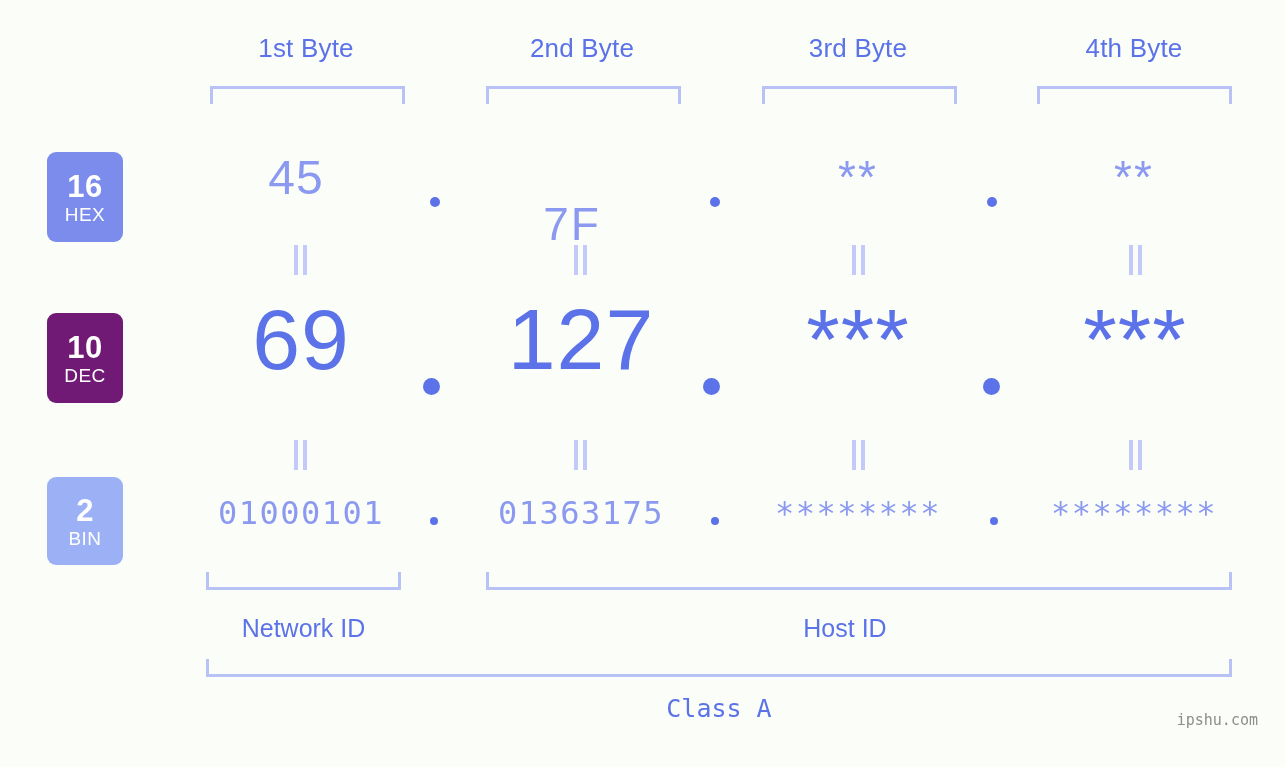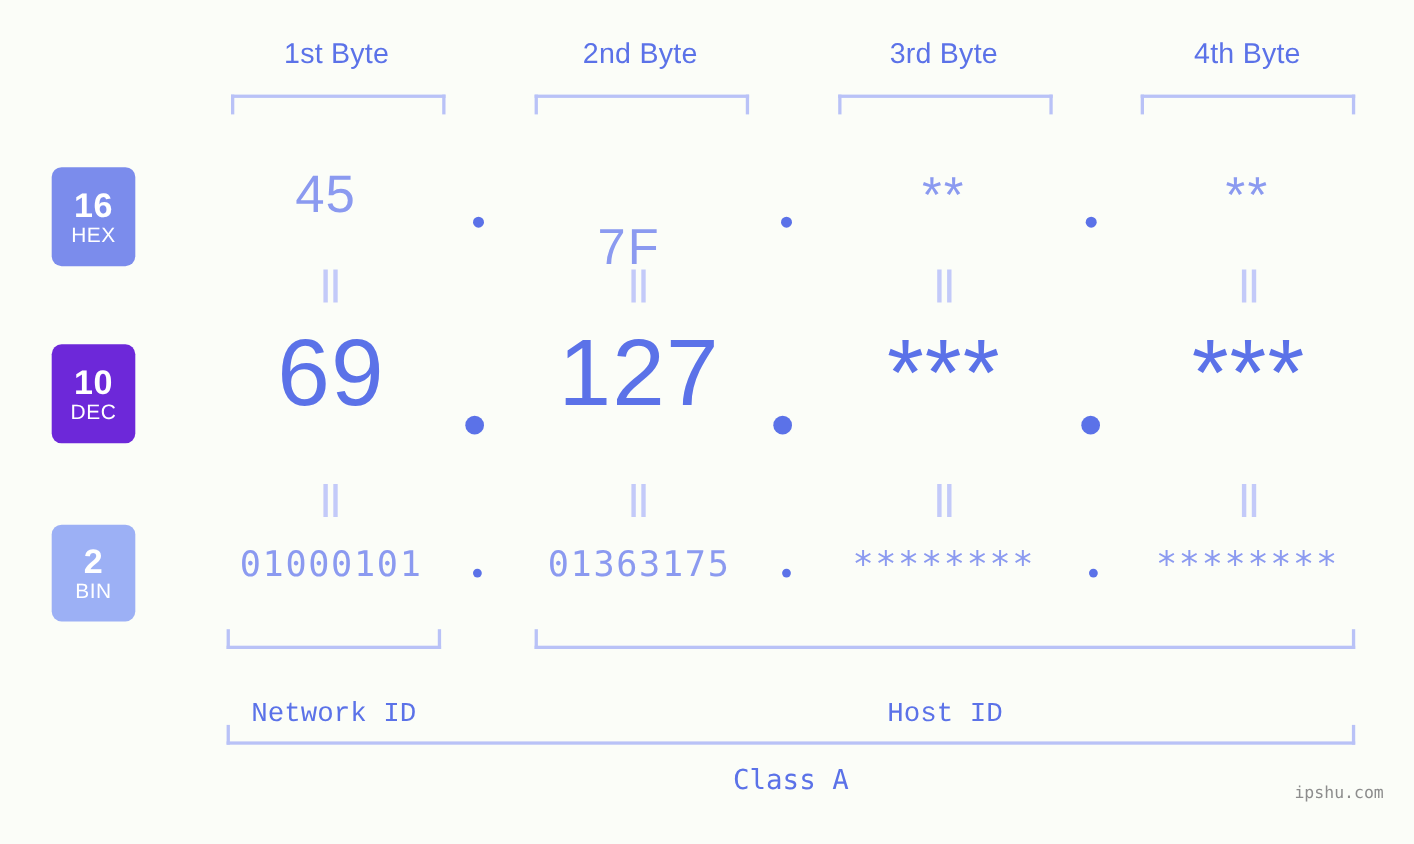--- a/index.html
+++ b/index.html
@@ -73,21 +73,21 @@
     font-weight: 700;
     letter-spacing: 0.5px;
   }
   .badge .name {
     font-size: 19px;
     font-weight: 400;
     margin-top: 3px;
     letter-spacing: 0.5px;
   }
   #badge-hex { top: 152px; height: 90px; background: #7b8cec; }
-  #badge-dec { top: 313px; height: 90px; background: #6d28d9; }
+  #badge-dec { top: 313px; height: 90px; background: #701a75; }
   #badge-bin { top: 477px; height: 88px; background: #9cb0f5; }
 
   
   .cell {
     position: absolute;
     width: 196px;
     text-align: center;
     white-space: nowrap;
   }
 
@@ -144,25 +144,24 @@
   }
   .eq i:nth-child(1) { left: 1px; }
   .eq i:nth-child(2) { left: 10px; }
   .eq.row1 { top: 245px; }
   .eq.row2 { top: 440px; }
 
   
   .id-label {
     position: absolute;
     text-align: center;
-    font-family: Liberation Mono, monospace;
+    font-family: Liberation Sans, sans-serif;
     font-size: 25px;
     color: #5b72e8;
     white-space: nowrap;
-    margin-top: 20px;
   }
 
   .class-label {
     position: absolute;
     text-align: center;
     font-family: "DejaVu Sans Mono", monospace;
     font-size: 25px;
     color: #5b72e8;
     white-space: nowrap;
   }
@@ -267,20 +266,20 @@
     <div class="cell" style="left:1036px;">********</div>
     <div class="dot bin" style="left:430px;"></div>
     <div class="dot bin" style="left:711px;"></div>
     <div class="dot bin" style="left:990px;"></div>
   </div>
 
   <div class="bottom-bracket" style="left:206px;width:195px;top:572px;"></div>
   <div class="bottom-bracket" style="left:486px;width:746px;top:572px;"></div>
 
   <div class="id-label" style="left:206px;width:195px;top:614px;">Network ID</div>
-  <div class="id-label" style="left:486px;width:746px;top:614px;">Host ID</div>
+  <div class="id-label" style="left:472px;width:746px;top:614px;">Host ID</div>
 
   <div class="bottom-bracket" style="left:206px;width:1026px;top:659px;"></div>
   <div class="class-label" style="left:206px;width:1026px;top:694px;">Class A</div>
 
   <div id="watermark">ipshu.com</div>
 
 </div>
 
 </body></html>

